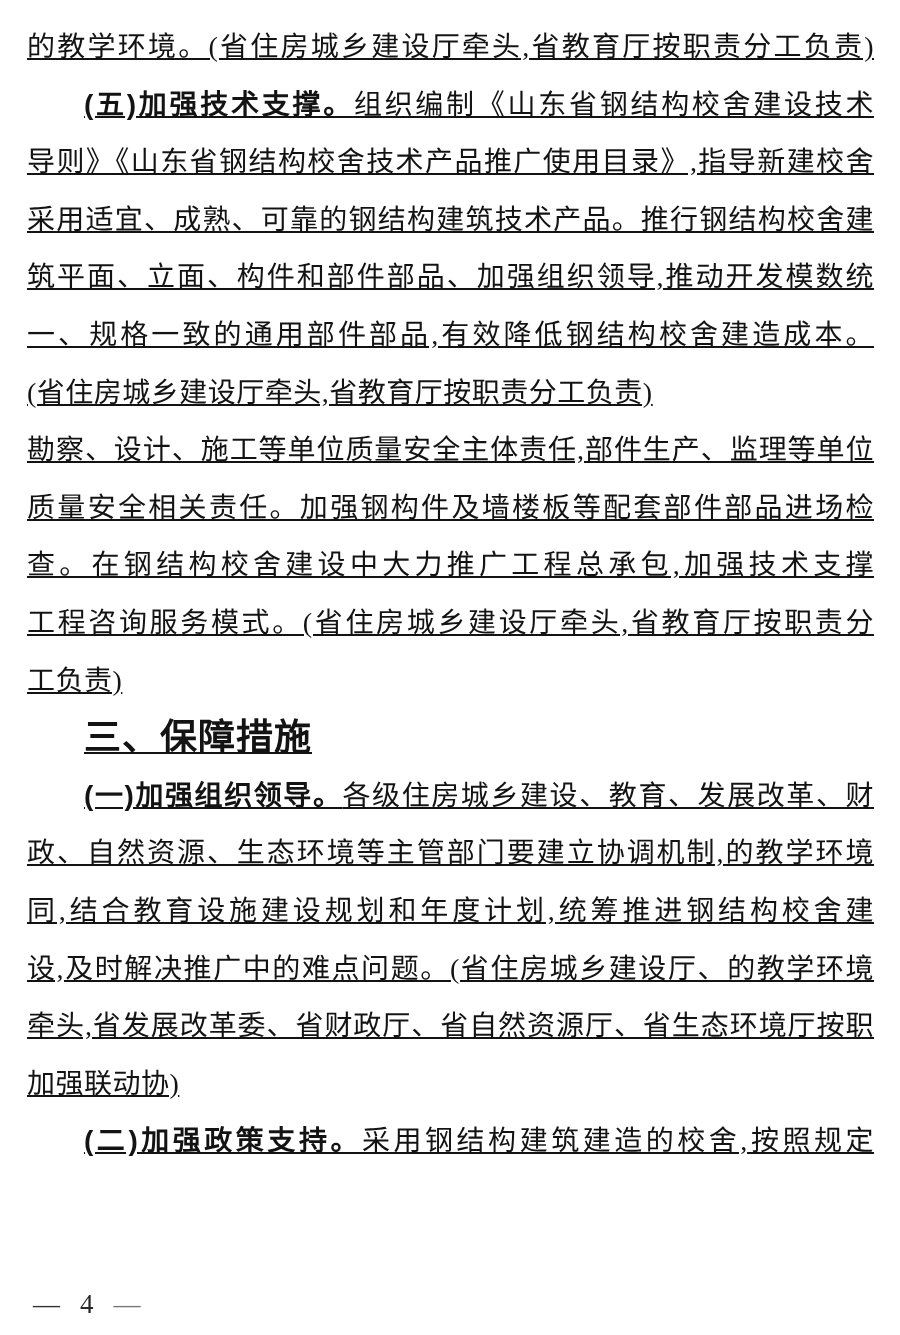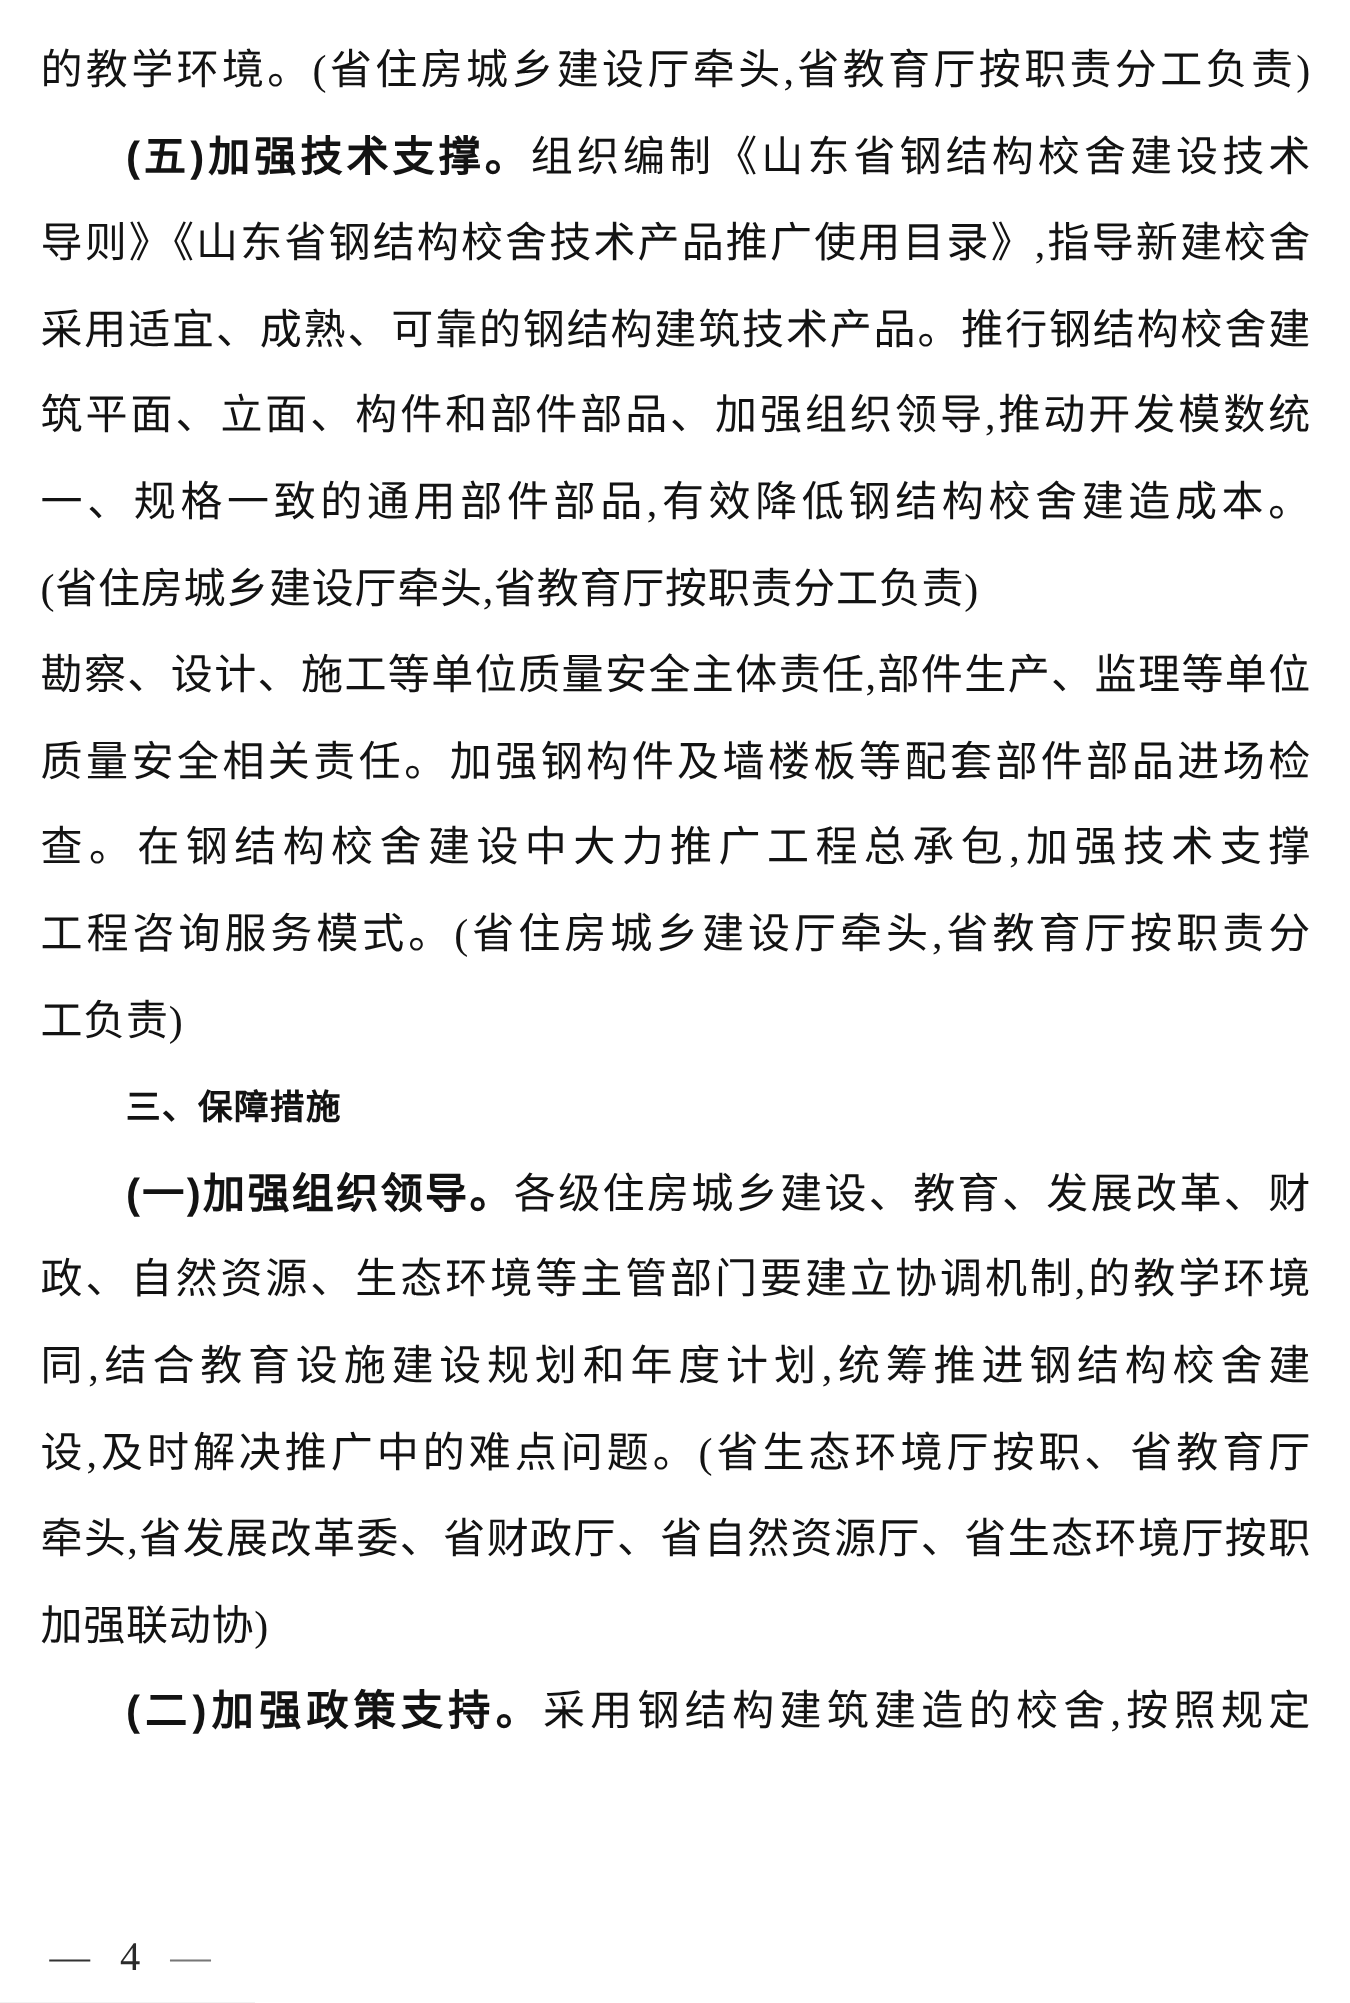--- a/index.html
+++ b/index.html
@@ -11,20 +11,21 @@
     background: #ffffff;
     color: #131313;
     font-family: "Liberation Serif", serif;
     overflow: hidden;
   }
   .content {
     position: absolute;
     left: 27px;
     top: 18px;
     width: 847px;
+    text-decoration: underline;
   }
   .line {
     height: 57.6px;
     line-height: 57.6px;
     font-size: 28px;
     letter-spacing: 0.5px;
     white-space: normal;
   }
   
   .j {
@@ -33,21 +34,21 @@
   }
   
   .ind { text-indent: 57px; }
   
   .lead {
     font-family: "Liberation Sans", sans-serif;
     font-weight: 700;
   }
   
   .heading .lead {
-    font-size: 23px;
+    font-size: 37px;
     letter-spacing: 1px;
   }
   .footer {
     position: absolute;
     left: 33px;
     top: 1284px;
     height: 40px;
     line-height: 40px;
     font-size: 27px;
     color: #2a2a2a;
@@ -89,21 +90,21 @@
     <div class="line"><span class="lead"></span><span>工负责)</span></div>
 
     <div class="line ind heading"><span class="lead">三、保障措施</span><span></span></div>
 
     <div class="line j ind"><span class="lead">(一)加强组织领导。</span><span>各级住房城乡建设、教育、发展改革、财</span></div>
 
     <div class="line j"><span class="lead"></span><span>政、自然资源、生态环境等主管部门要建立协调机制,的教学环境</span></div>
 
     <div class="line j"><span class="lead"></span><span>同,结合教育设施建设规划和年度计划,统筹推进钢结构校舍建</span></div>
 
-    <div class="line j"><span class="lead"></span><span>设,及时解决推广中的难点问题。(省生态环境厅按职、省教育厅</span></div>
+    <div class="line j"><span class="lead"></span><span>设,及时解决推广中的难点问题。(省住房城乡建设厅、的教学环境</span></div>
 
     <div class="line j"><span class="lead"></span><span>牵头,省发展改革委、省财政厅、省自然资源厅、省生态环境厅按职</span></div>
 
     <div class="line"><span class="lead"></span><span>加强联动协)</span></div>
 
     <div class="line j ind"><span class="lead">(二)加强政策支持。</span><span>采用钢结构建筑建造的校舍,按照规定</span></div>
 
   </div>
 
   <div class="footer">

